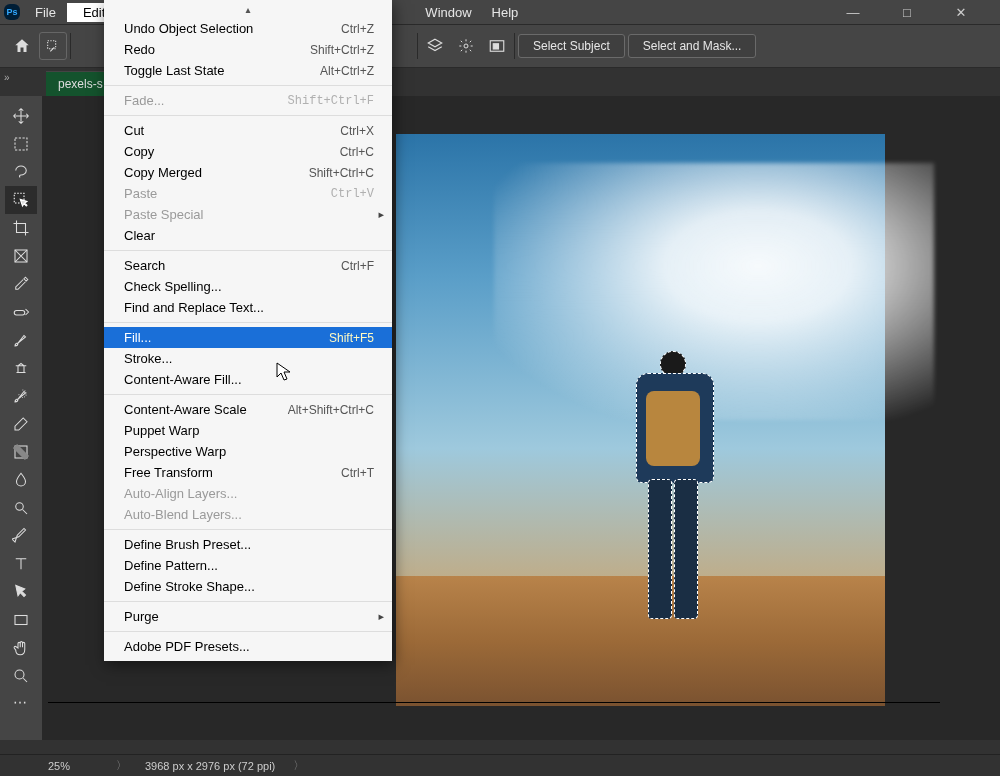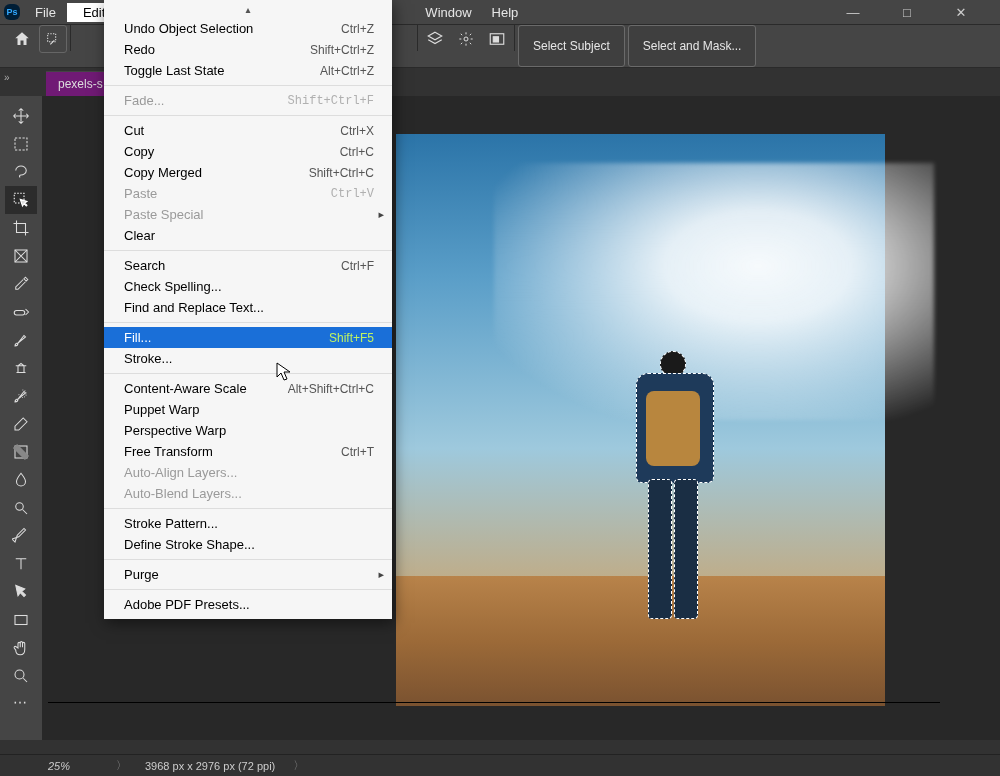--- a/index.html
+++ b/index.html
@@ -7,32 +7,32 @@
 
   
   .menubar { height: 24px; background: #454545; display: flex; align-items: center; padding: 0 4px; gap: 2px; font-size: 13px; }
   .ps-logo { width: 16px; height: 16px; background: #001e36; color: #31a8ff; font-size: 9px; font-weight: bold; display:flex; align-items:center; justify-content:center; border-radius:6px; margin-right:4px;}
   .menu-item { padding: 2px 9px; cursor: default; }
   .menu-item.active { background: #ffffff; color: #000; padding-left: 16px; }
   .win-controls { margin-left: auto; display:flex; gap: 24px; padding-right: 20px; }
   .win-btn { width: 30px; height: 20px; display:flex; align-items:center; justify-content:center; color:#ccc; }
 
   
-  .optionbar { height: 44px; background: #454545; border-top:1px solid #2a2a2a; border-bottom:1px solid #2a2a2a; display:flex; padding:0 8px; gap:3px; }
+  .optionbar { height: 44px; background: #454545; border-top:1px solid #2a2a2a; border-bottom:1px solid #2a2a2a; display:flex; align-items:center; padding:0 8px; gap:3px; }
   .home-btn { width:28px; height:28px; display:flex; align-items:center; justify-content:center; }
   .tool-preset { width:28px; height:28px; display:flex; align-items:center; justify-content:center; border:1px solid #666; border-radius:3px;}
   .opt-sep { width:1px; height:26px; background:#2a2a2a; }
   .opt-iconbtn { width:28px; height:28px; display:flex; align-items:center; justify-content:center; color:#ddd; }
   .opt-pillbtn { background:#3f3f3f; border:1px solid #6a6a6a; border-radius:3px; padding:4px 14px; font-size:12px; color:#e6e6e6; }
   .opt-spacer-left { margin-left: 340px; }
 
   
   .tabbar { height: 28px; background: #323232; display:flex; align-items:flex-end; padding-left: 46px; font-size:12px; }
   .left-gutter-btn { position:absolute; left:4px; top:72px; width:12px; font-size:10px; color:#aaa; }
-  .doc-tab { background:#701a75; padding:5px 12px; color:#ddd; display:flex; align-items:center; gap:8px; border-top:1px solid #444; }
+  .doc-tab { background:#14532d; padding:5px 12px; color:#ddd; display:flex; align-items:center; gap:8px; border-top:1px solid #444; }
 
   
   .main { position:absolute; top:96px; left:0; right:0; bottom:36px; display:flex; }
   .tool-panel { width:42px; background:#454545; display:flex; flex-direction:column; align-items:center; padding-top:6px; gap:0; }
   .tool-btn { width:32px; height:28px; display:flex; align-items:center; justify-content:center; color:#ddd; position:relative; }
   .tool-btn.selected { background:#2c2c2c; }
   .tool-btn svg { width:18px; height:18px; stroke:#ddd; fill:none; stroke-width:1.4; }
   .tool-btn.selected svg { stroke:#fff; }
   .tool-more { margin-top:4px; color:#ddd; font-size:14px; letter-spacing:2px;}
   
@@ -48,30 +48,30 @@
   .leg2 { left:58px; top:128px; width:24px; height:140px; background:#1a2e44; border-radius:4px; }
   .ground { position:absolute; bottom:0; left:0; right:0; height:130px; background: linear-gradient(180deg, #b8834a 0%, #9c6a38 50%, #7a5230 100%); }
 
   
   .edit-menu { position:absolute; left:104px; top:0; width:288px; background:#f6f6f6; color:#000; box-shadow:2px 4px 14px rgba(0,0,0,0.5); font-size:13px; z-index:100; padding:4px 0; }
   .edit-menu .arrow-up { text-align:center; font-size:10px; color:#555; height:14px; }
   .em-item { display:flex; justify-content:space-between; align-items:center; padding:3px 18px 3px 20px; white-space:nowrap; }
   .em-item.highlight { background:#1a6fd8; color:#fff; }
   .em-item.disabled { color:#9a9a9a; }
   .em-item .shortcut { color:#555; font-size:12px; }
-  .em-item.highlight .shortcut { color:#bef264; }
+  .em-item.highlight .shortcut { color:#fef9c3; }
   .em-item.disabled .shortcut { color:#b0b0b0;font-family:Liberation Mono, monospace; }
   .em-sep { height:1px; background:#ddd; margin:4px 0; }
   .em-submenu::after { content:"▸"; font-size:11px; color:#444; position:absolute; right:8px; }
   .em-item { position:relative; }
   .cursor { position:absolute; left:276px; top:362px; z-index:200; }
 
   
   .statusbar { position:absolute; bottom:0; left:0; right:0; height:22px; background:#323232; display:flex; align-items:center; font-size:11px; color:#ccc; padding-left:48px; gap:18px; border-top:1px solid #222; }
-  .statusbar .zoom { width:50px;font-style:italic; }
+  .statusbar .zoom { width:50px; }
   .statusbar .chev { color:#888; }
   .thin-line { position:absolute; left:48px; right:60px; top:702px; height:1px; background:#000; }
 </style>
 </head>
 <body>
 
 <div class="menubar">
   <div class="ps-logo">Ps</div>
   <div id="menu-items" style="display: contents;"><div class="menu-item">File</div><div class="menu-item active">Edit</div><div style="width: 298px;"></div><div class="menu-item">Window</div><div class="menu-item">Help</div></div>
   <div class="win-controls">
@@ -316,20 +316,23 @@
       <span>Find and Replace Text...</span>
     </div>
     <div class="em-sep"></div>
     <div class="em-item highlight">
       <span>Fill...</span>
       <span class="shortcut">Shift+F5</span>
     </div>
     <div class="em-item">
       <span>Stroke...</span>
     </div>
+    <div class="em-item">
+      <span>Content-Aware Fill...</span>
+    </div>
     <div class="em-sep"></div>
     <div class="em-item">
       <span>Content-Aware Scale</span>
       <span class="shortcut">Alt+Shift+Ctrl+C</span>
     </div>
     <div class="em-item">
       <span>Puppet Warp</span>
     </div>
     <div class="em-item">
       <span>Perspective Warp</span>
@@ -339,21 +342,24 @@
       <span class="shortcut">Ctrl+T</span>
     </div>
     <div class="em-item disabled">
       <span>Auto-Align Layers...</span>
     </div>
     <div class="em-item disabled">
       <span>Auto-Blend Layers...</span>
     </div>
     <div class="em-sep"></div>
     <div class="em-item">
-      <span>Stroke Pattern...</span>
+      <span>Define Brush Preset...</span>
+    </div>
+    <div class="em-item">
+      <span>Define Pattern...</span>
     </div>
     <div class="em-item">
       <span>Define Stroke Shape...</span>
     </div>
     <div class="em-sep"></div>
     <div class="em-item em-submenu">
       <span>Purge</span>
     </div>
     <div class="em-sep"></div>
     <div class="em-item">

